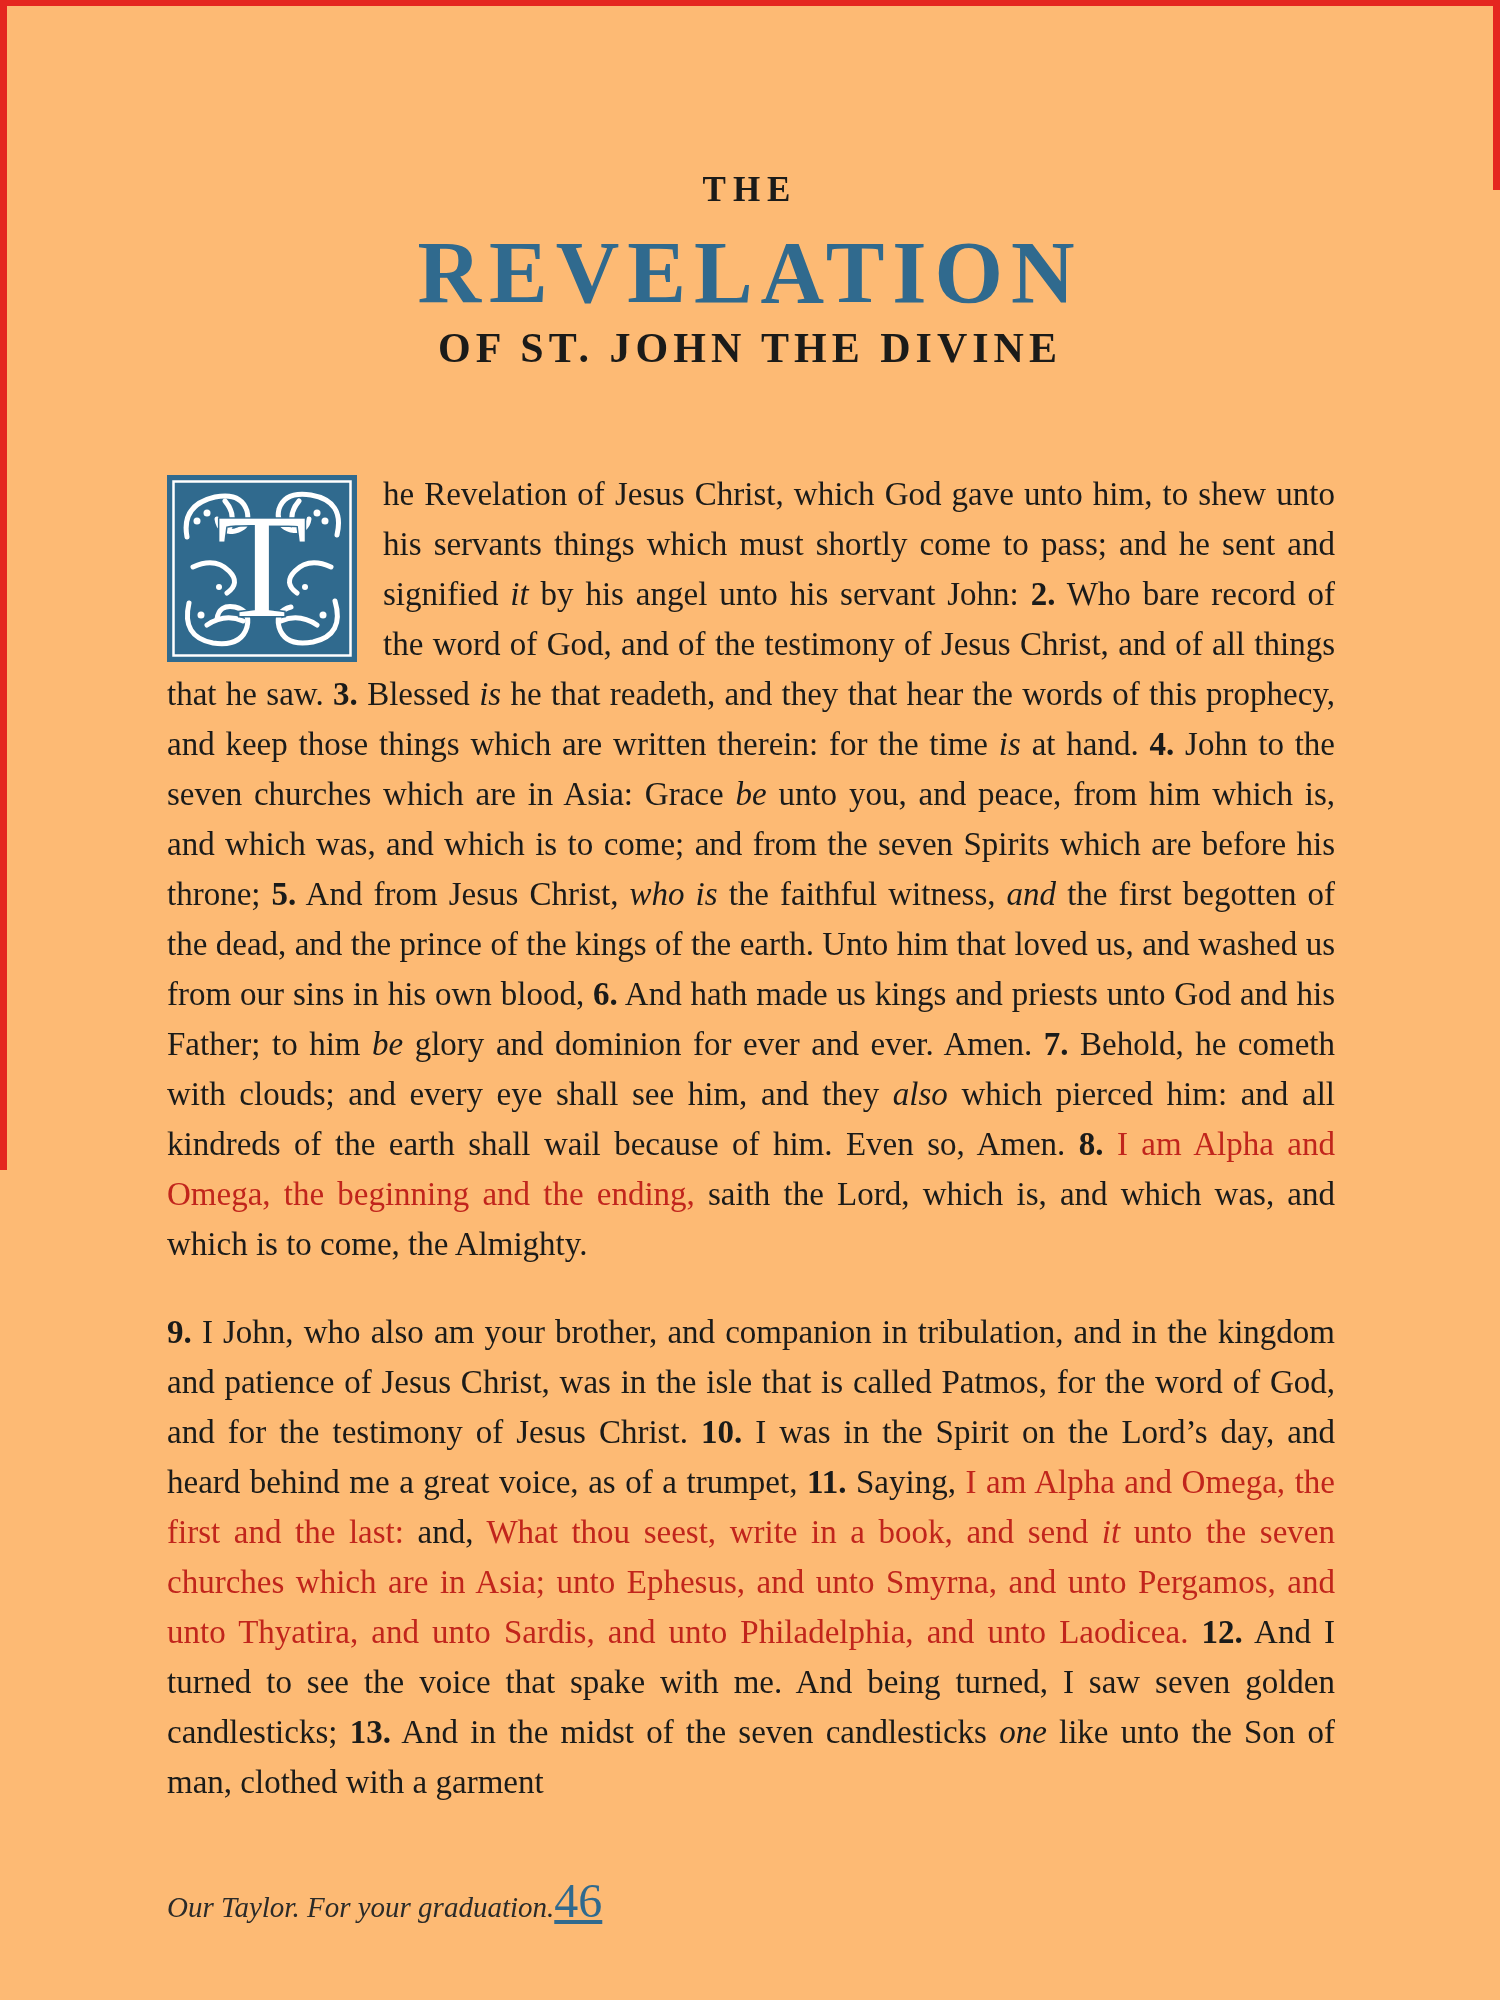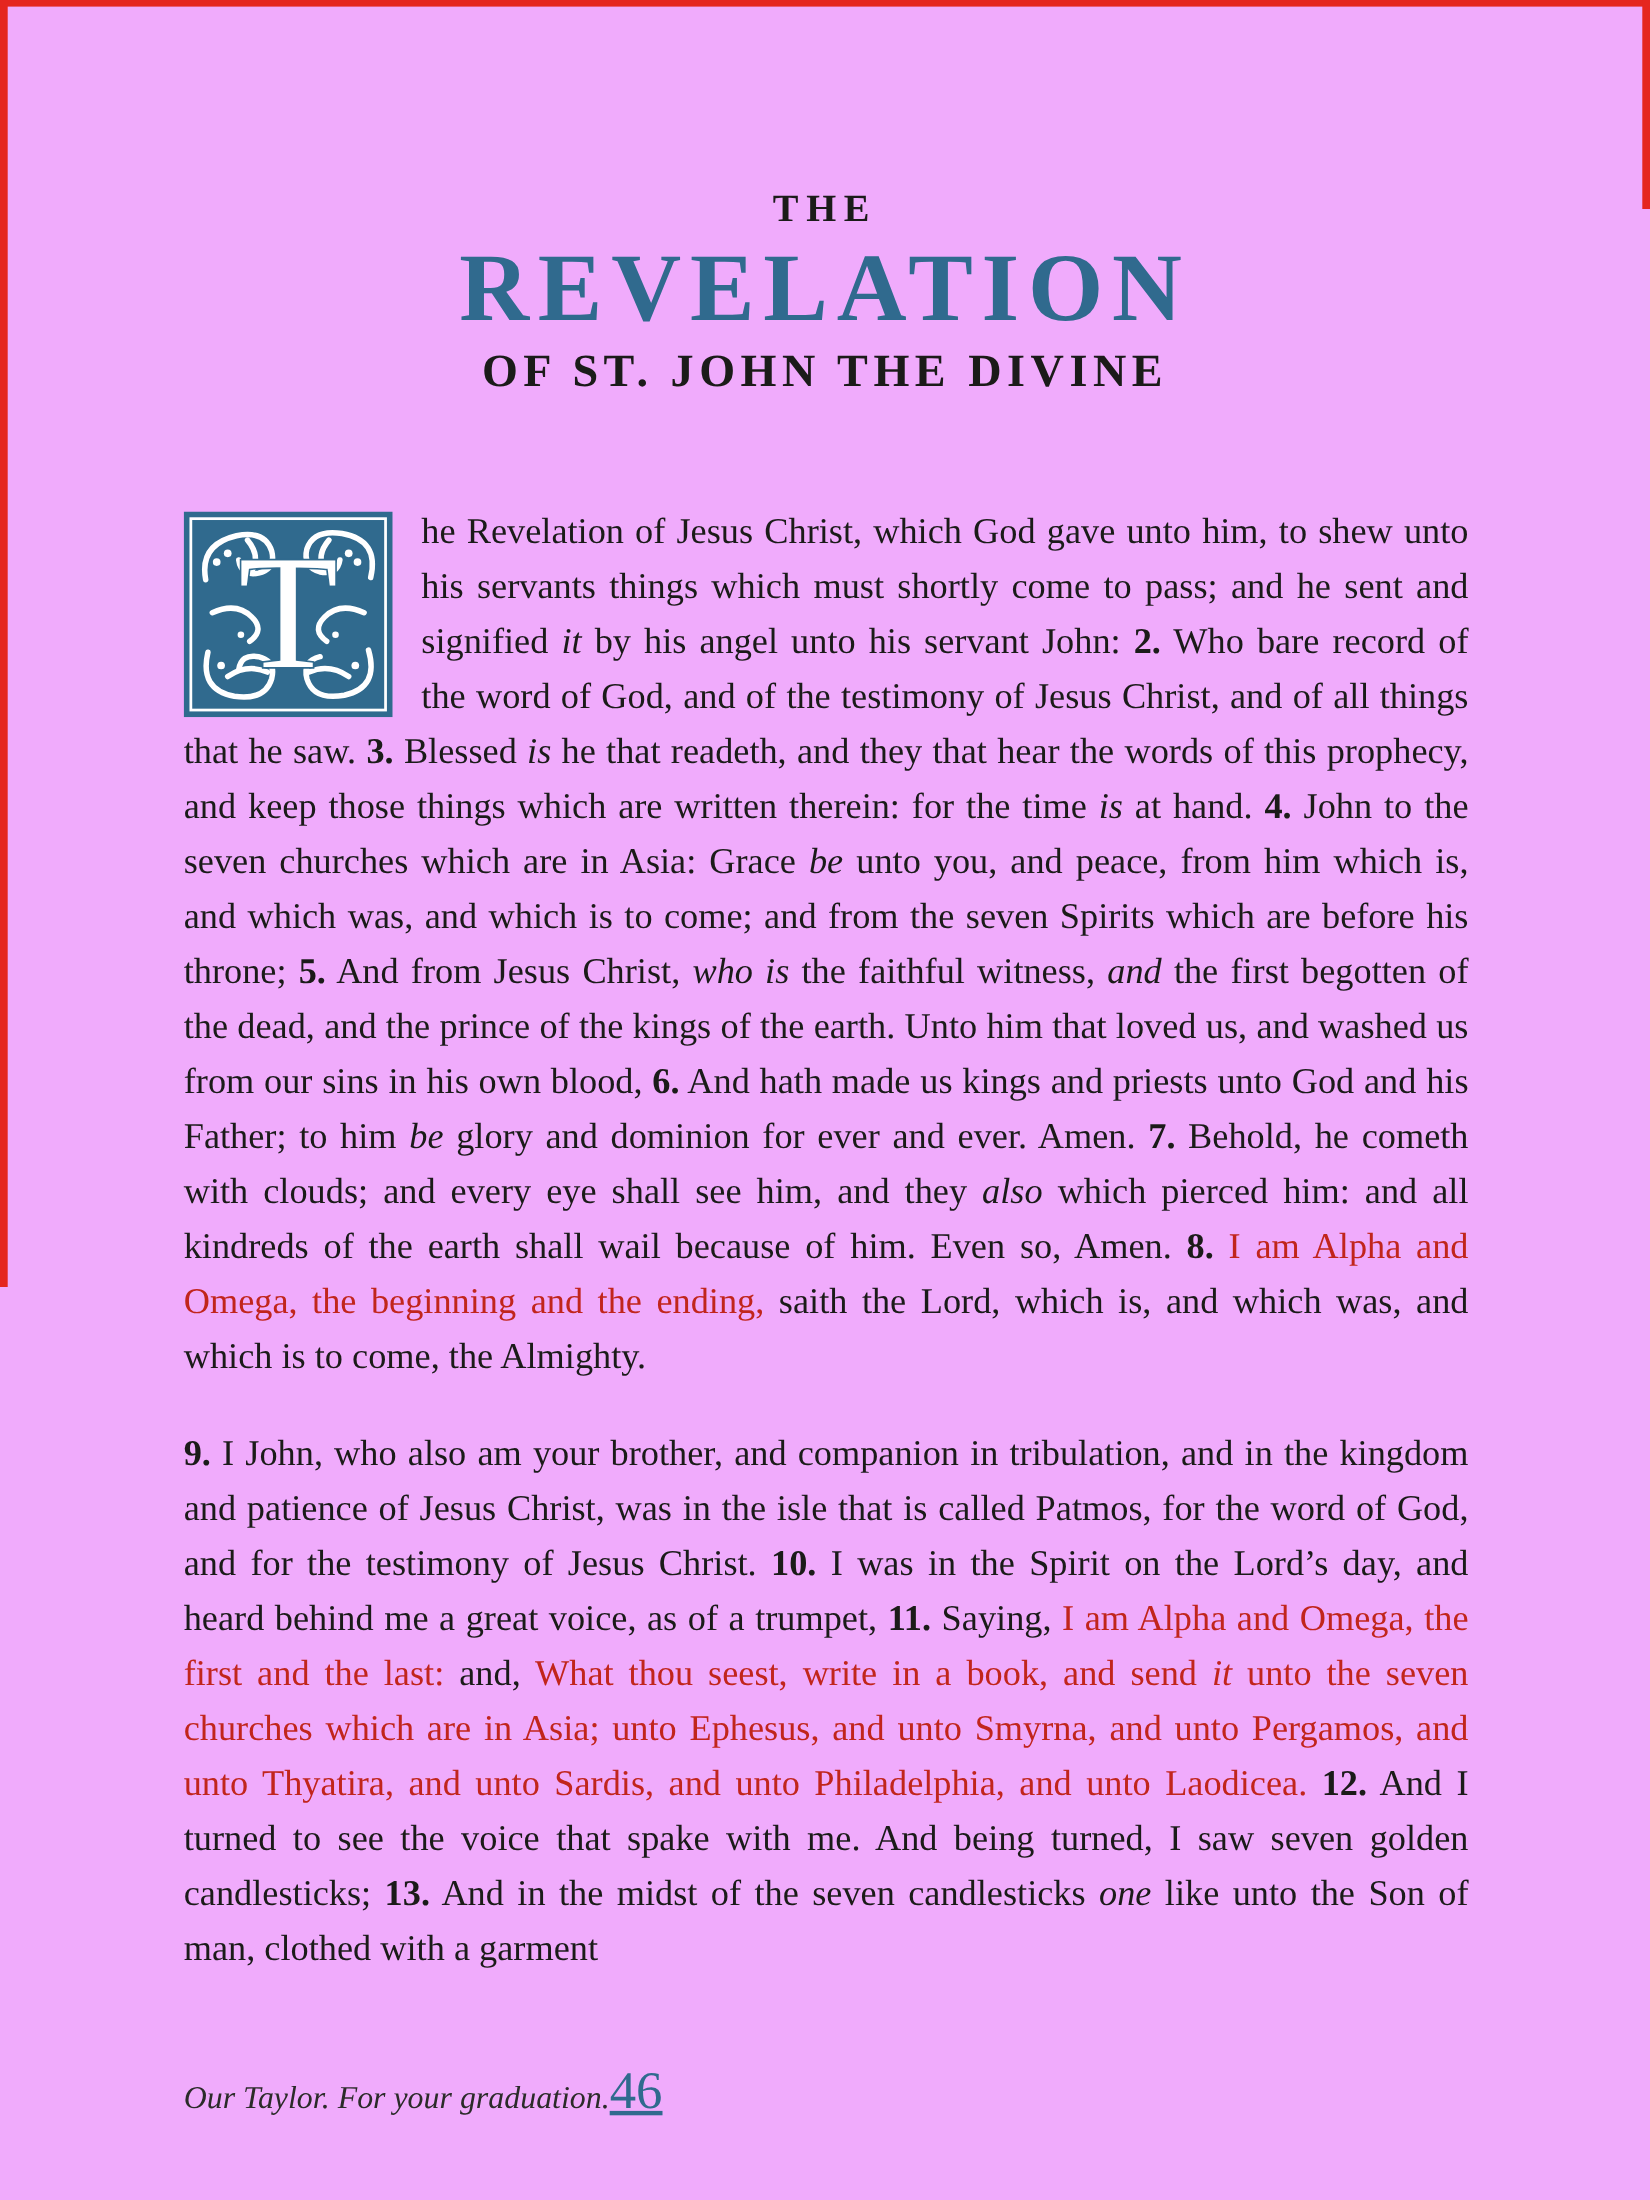--- a/index.html
+++ b/index.html
@@ -1,42 +1,42 @@
 <!DOCTYPE html>
 <html><head>
 <meta charset="utf-8">
 <style>
   * { margin: 0; padding: 0; box-sizing: border-box; }
   html, body { background: #ffffff; }
   .page {
     position: relative;
     width: 1500px;
     height: 2000px;
-    background: #f0abfc;
+    background: #fdba74;
     font-family: "Liberation Serif", serif;
     color: #1b1b19;
     overflow: hidden;
   }
   
   .redline { position: absolute; background: #e5261f; }
   .redline-left  { left: 0; top: 0; width: 7px; height: 1170px; }
   .redline-top   { left: 0; top: 0; width: 1500px; height: 6px; }
   .redline-right { right: 0; top: 0; width: 7px; height: 190px; }
 
   header { text-align: center; }
   .kicker {
     margin-top: 172px;
     font-size: 35px;
     font-weight: bold;
     letter-spacing: 7px;
     line-height: 1;
     color: #1b1b19;
   }
   .book-title {
-    margin-top: 12px;
+    margin-top: 22px;
     font-size: 88px;
     font-weight: bold;
     letter-spacing: 8px;
     line-height: 1;
     color: #306a8e;
     font-family: Liberation Serif, serif;
   }
   .subtitle {
     margin-top: 10px;
     font-size: 42px;

